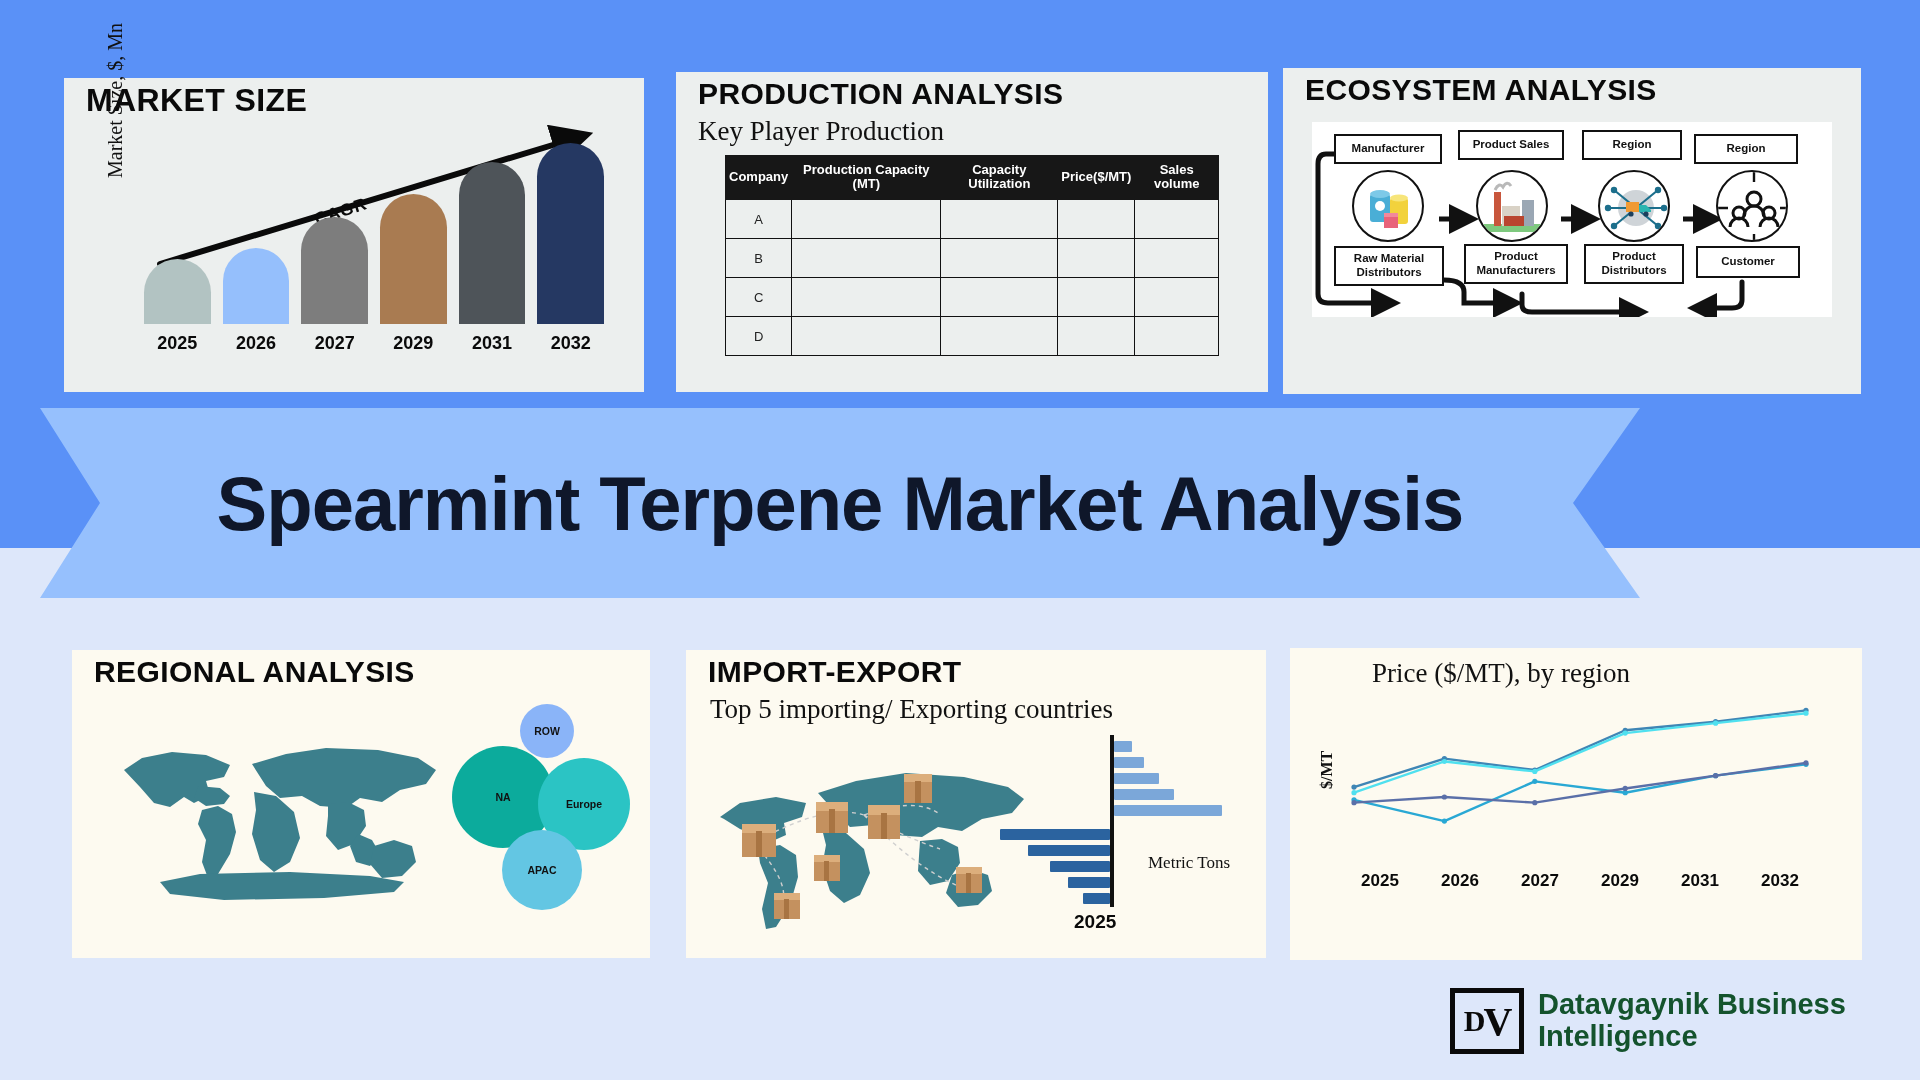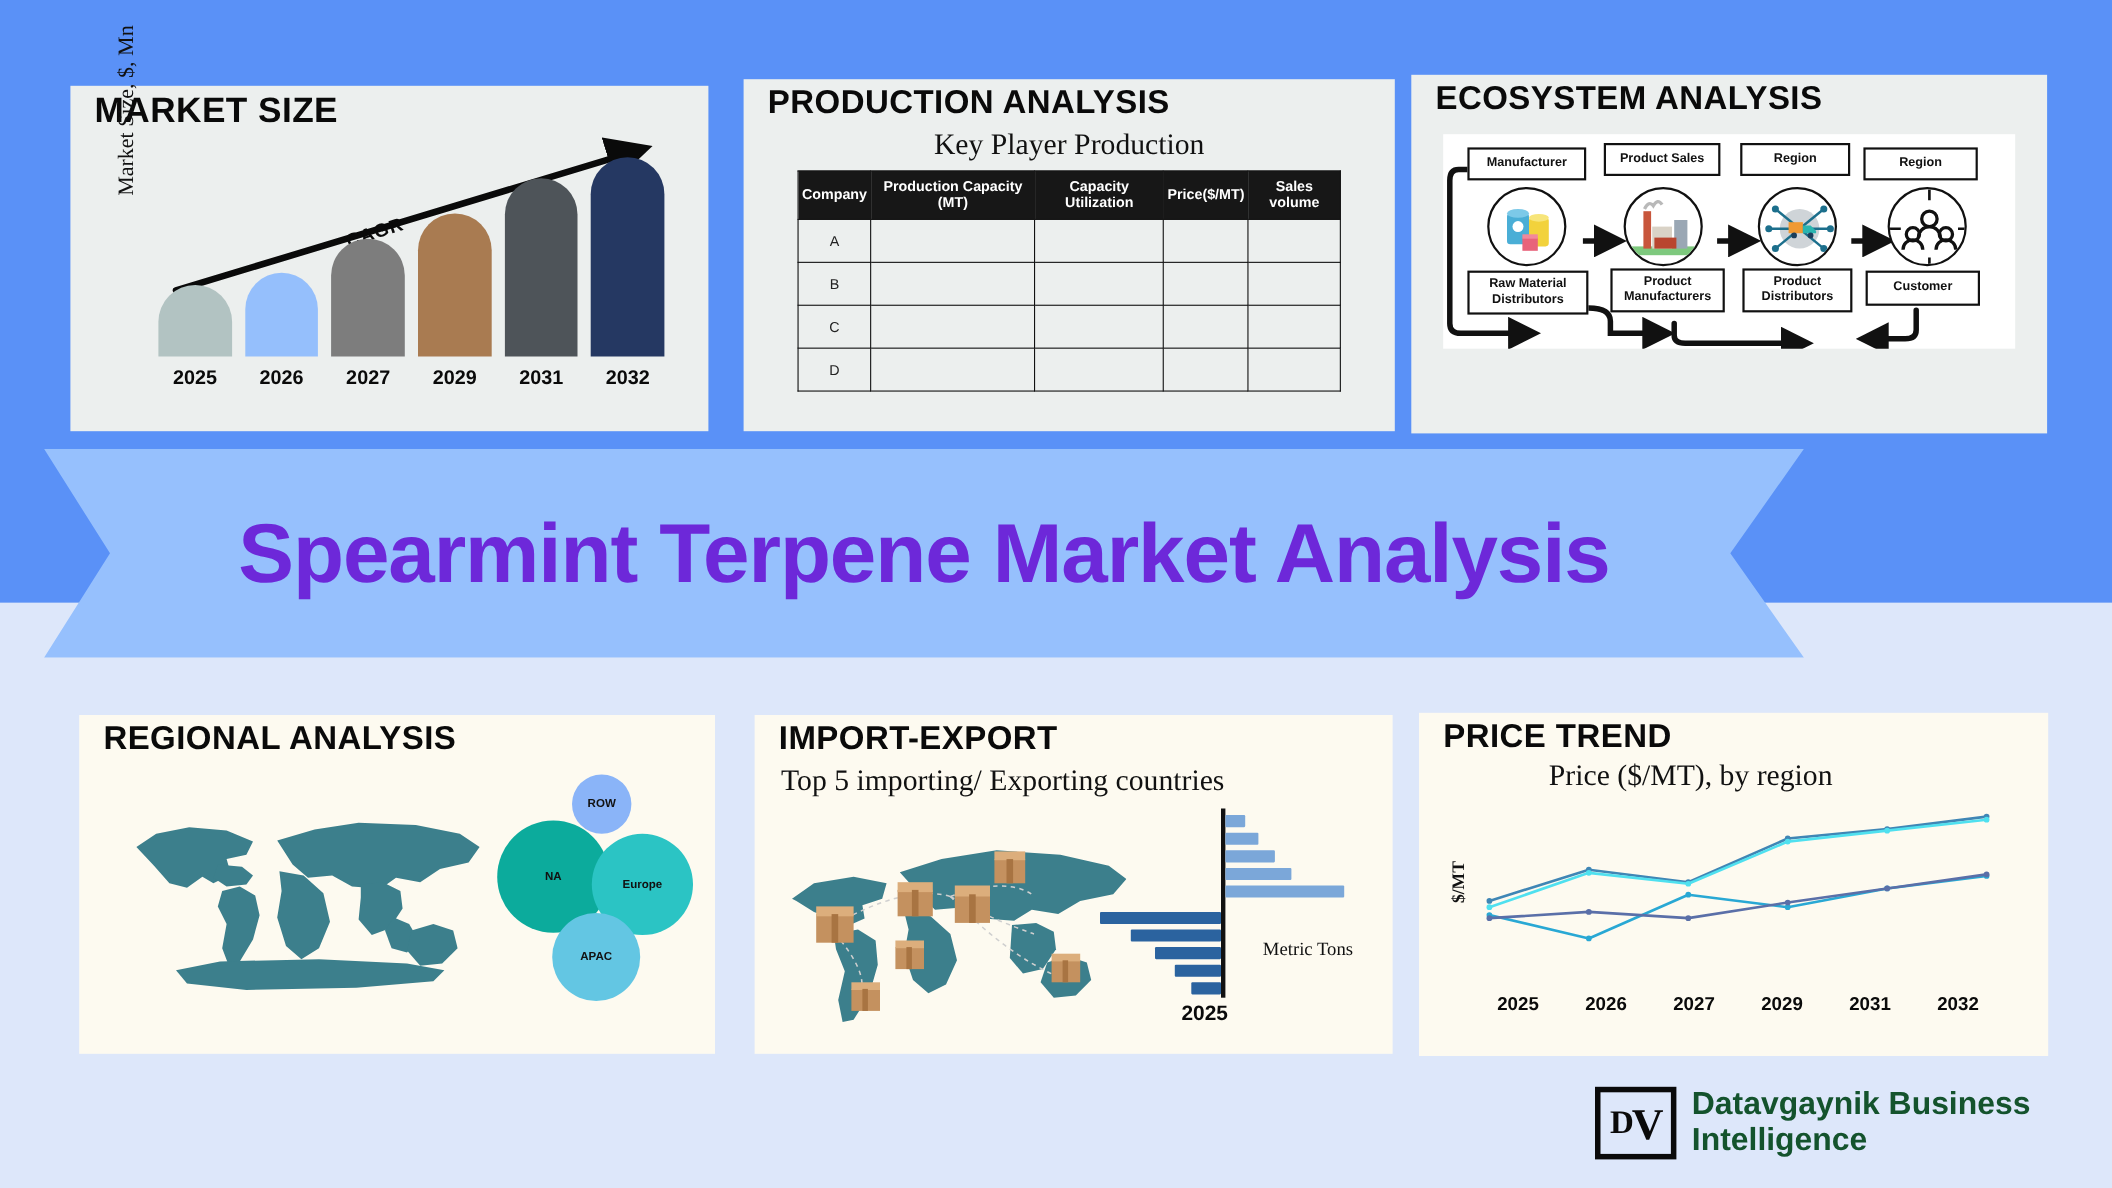--- a/index.html
+++ b/index.html
@@ -36,21 +36,21 @@
     font-weight: 800;
     letter-spacing: .4px;
     color: #0a0a0a;
     font-size: 30px;
     line-height: 1.05;
   }
   .panel-sub {
     font-family: "Liberation Serif", serif;
     font-size: 27px;
     color: #111;
-    text-align: center;
+    text-align: left;
     margin-top: 6px;
   }
 
   
   #p-market { left: 64px; top: 78px; width: 580px; height: 314px; }
   #p-market .panel-title { font-size: 32px; }
   .ms-body { position: relative; width: 536px; height: 232px; margin-top: 6px; }
   .ms-ylabel {
     position: absolute; left: 18px; top: 54px;
     transform: rotate(-90deg); transform-origin: left top;
@@ -169,21 +169,21 @@
   
   #banner {
     position: absolute; left: 40px; top: 408px;
     width: 1600px; height: 190px;
     background: #96c0fd;
     clip-path: polygon(0 0, 1600px 0, 1533px 95px, 1600px 190px, 67px 190px, 0 190px, 60px 95px);
     display: flex; align-items: center; justify-content: center;
   }
   #banner-title {
     font-size: 76px; font-weight: 800;
-    color: #6d28d9; letter-spacing: -1px;
+    color: #0f172a; letter-spacing: -1px;
     white-space: nowrap;
   }
 
   
   #logo {
     position: absolute; right: 52px; bottom: 26px;
     display: flex; align-items: center; gap: 14px;
   }
   .logo-mark {
     width: 74px; height: 66px;
@@ -504,21 +504,20 @@
             <div class="tor-bar" style="left: 43.5px; top: 142px; width: 42.5px; background: rgb(43, 99, 159);"></div>
             <div class="tor-bar" style="left: 58.5px; top: 158px; width: 27.5px; background: rgb(43, 99, 159);"></div>
           </div>
         <div class="tor-unit">Metric Tons</div>
         <div class="tor-year">2025</div>
       </div>
     </div>
   </section>
 
   <section class="panel cream" id="p-price">
-    <div class="panel-title">PRICE TREND</div>
     <div class="panel-sub" style="width:330px;margin:4px 0 0 60px">Price ($/MT), by region</div>
     <div class="pt-body">
       <div class="pt-ylabel">$/MT</div>
       <svg class="pt-svg" viewBox="0 0 480 160" preserveAspectRatio="none">
           <polyline points="14,96.03999999999999 104.4,67.64 194.8,79 285.20000000000005,39.239999999999995 375.6,30.72 466,19.359999999999985" fill="none" stroke="#3f86b5" stroke-width="2.4" stroke-linejoin="round"></polyline>
           <circle cx="14" cy="96.03999999999999" r="2.6" fill="#3f86b5"></circle>
           <circle cx="104.4" cy="67.64" r="2.6" fill="#3f86b5"></circle>
           <circle cx="194.8" cy="79" r="2.6" fill="#3f86b5"></circle>
           <circle cx="285.20000000000005" cy="39.239999999999995" r="2.6" fill="#3f86b5"></circle>
           <circle cx="375.6" cy="30.72" r="2.6" fill="#3f86b5"></circle>

